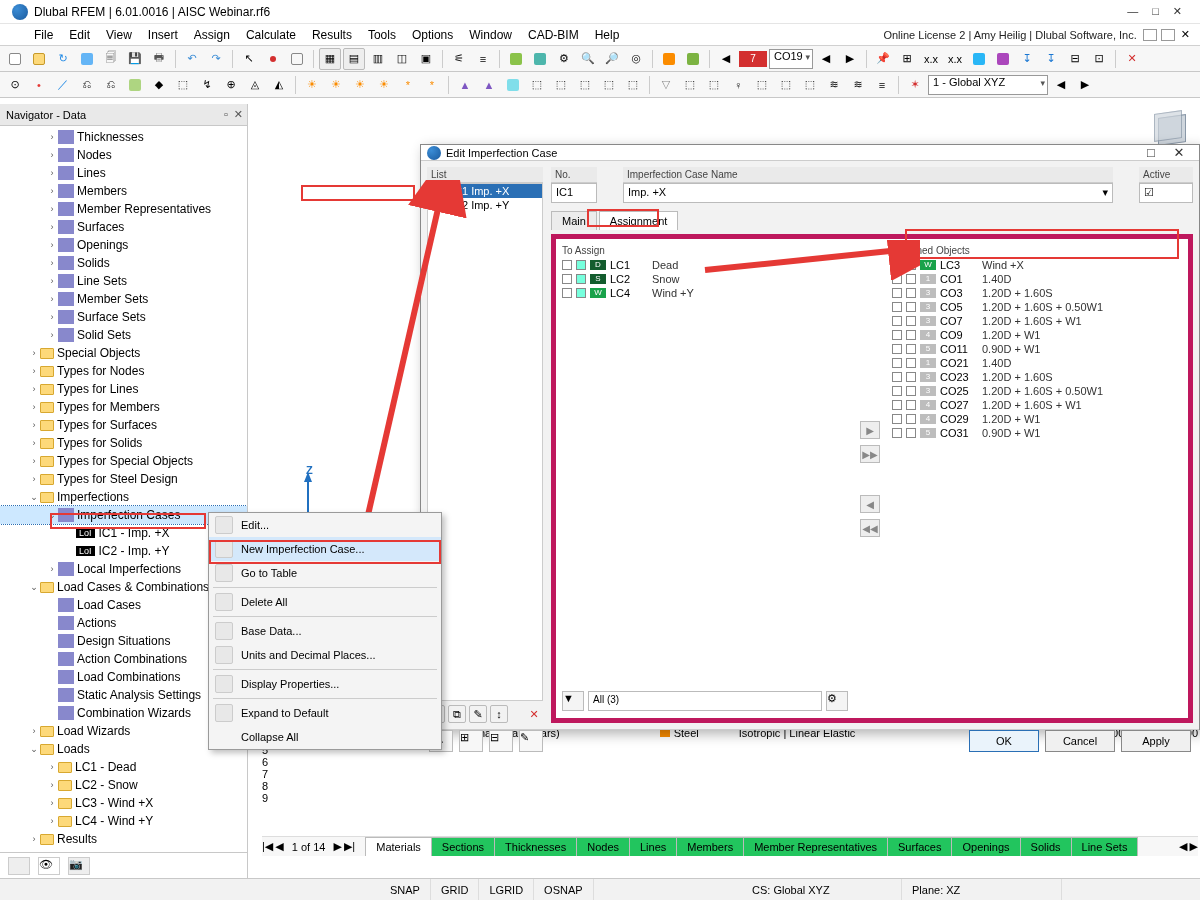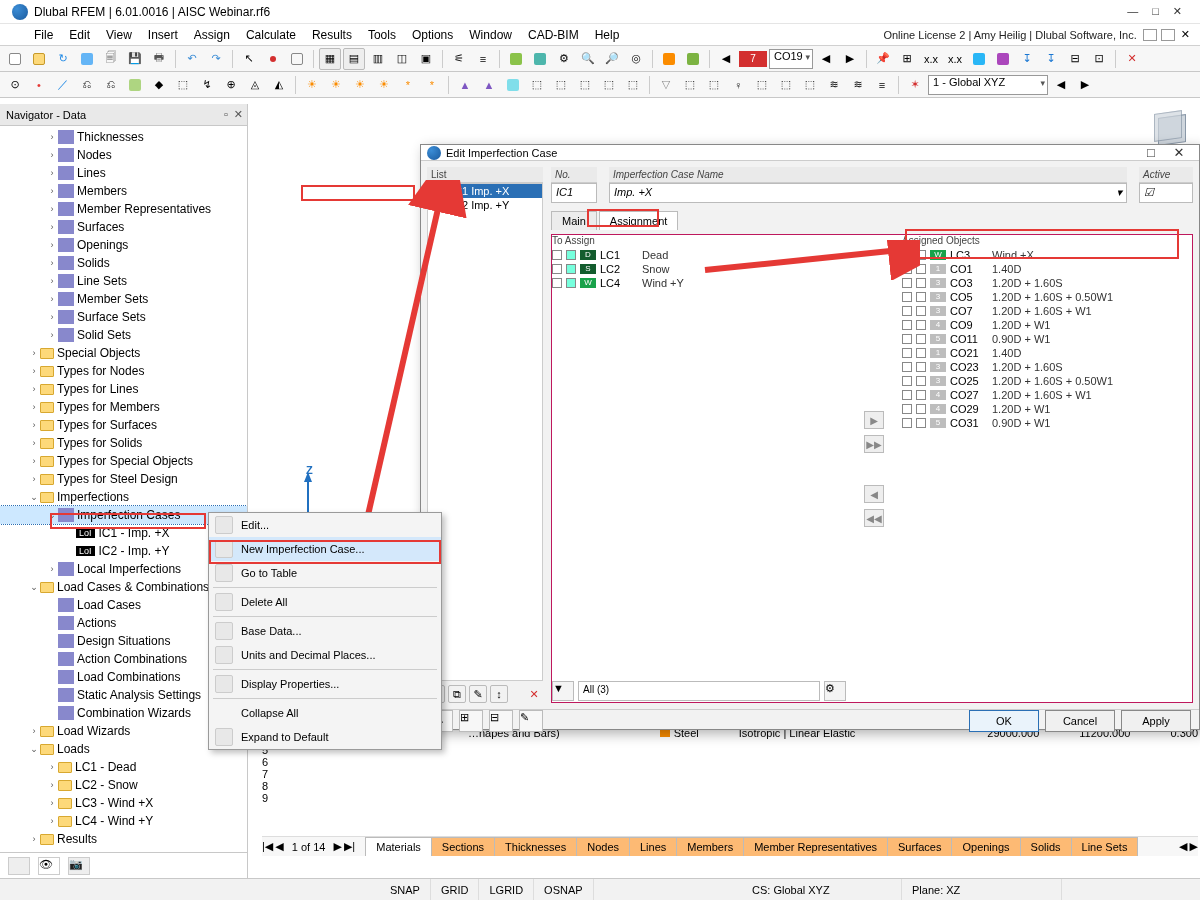--- a/index.html
+++ b/index.html
@@ -75,47 +75,47 @@
 .dlg-title .sp { flex: 1; }
 .dlg-title .wb { width: 28px; text-align: center; font-size: 13px; color: #333; }
 .dlg-body { flex: 1; padding: 6px; display: flex; gap: 8px; }
 .dlg-list { width: 116px; display: flex; flex-direction: column; }
 .grphead { font-size: 10px; color: #444; padding: 2px 4px; border-bottom: 1px solid #ccc; background: #eaeaea; }
 .dlg-list .items { flex: 1; background: #fff; border: 1px solid #ccc; font-size: 10px; }
 .dlg-list .it { display: flex; align-items: center; height: 14px; padding: 0 2px; gap: 3px; }
 .dlg-list .it .sw { width: 18px; height: 10px; background: #000; color: #fff; font-size: 8px; text-align: center; line-height: 10px; }
 .dlg-list .it.sel { background: #2a6fb5; color: #fff; }
 .dlg-main { flex: 1; display: flex; flex-direction: column; gap: 4px; }
-.dlg-row1 { display: flex; gap: 12px; font-style: italic; }
+.dlg-row1 { display: flex; gap: 26px; }
 .fgrp { display: flex; flex-direction: column; }
 .fld { background: #fff; border: 1px solid #bbb; height: 20px; padding: 2px 4px; font-size: 11px; }
 .dlg-tabs { display: flex; gap: 2px; margin-top: 4px; }
 .dlg-tab { padding: 3px 10px; background: #ececec; border: 1px solid #bbb; border-bottom: none; font-size: 11px; }
 .dlg-tab.active { background: #fff; }
-.dlg-panel { flex: 1; background: #fff; border: 1px solid #be185d; display: flex; gap: 16px; }
+.dlg-panel { flex: 1; background: #fff; border: 5px solid #be185d; padding: 6px; display: flex; gap: 10px; }
 .assign-left { flex: 1; }
 .assign-mid { width: 24px; display: flex; flex-direction: column; gap: 6px; justify-content: center; align-items: center; }
 .assign-mid .ab { width: 20px; height: 18px; border: 1px solid #bbb; background: #eee; font-size: 10px; text-align: center; line-height: 17px; color: #888; }
 .assign-right { width: 290px; }
 .subh { font-size: 10px; color: #444; margin-bottom: 2px; }
 .objlist { font-size: 10px; }
 .objrow { display: flex; align-items: center; height: 14px; gap: 4px; }
 .objrow .cb { width: 10px; height: 10px; border: 1px solid #888; }
 .objrow .tag { width: 16px; height: 10px; font-size: 8px; text-align: center; line-height: 10px; color: #fff; }
 .objrow .nm { width: 38px; }
 .objrow .desc { flex: 1; color: #333; }
 .filterbar { height: 22px; display: flex; align-items: center; gap: 4px; margin-top: 4px; }
 .filterbar .fb { width: 22px; height: 20px; border: 1px solid #bbb; background: #f4f4f4; }
 .filterbar .sel { flex: 1; height: 20px; border: 1px solid #bbb; background: #fff; font-size: 10px; padding: 2px 4px; }
 .dlg-foot { height: 34px; border-top: 1px solid #ccc; display: flex; align-items: center; padding: 0 8px; gap: 6px; }
 .dlg-foot .fbtn { width: 24px; height: 22px; border: 1px solid #bbb; background: #f7f7f7; }
 .dlg-foot .sp { flex: 1; }
 .dlg-foot .btn { width: 70px; height: 22px; border: 1px solid #888; background: #f0f0f0; font-size: 11px; }
 .dlg-foot .btn.primary { background: #eaf3fb; border-color: #2a6fb5; }
-.btab { padding: 3px 10px; border: 1px solid #bbb; border-bottom: none; background: #fdba74; font-size: 11px; margin-right: -1px; }
+.btab { padding: 3px 10px; border: 1px solid #bbb; border-bottom: none; background: #22c55e; font-size: 11px; margin-right: -1px; }
 .btab.active { background: #fff; }
 
 
 .status { position: absolute; bottom: 0; left: 0; right: 0; height: 22px; background: #f2f2f2; border-top: 1px solid #c8c8c8; display: flex; align-items: center; font-size: 11px; }
 .status .cell { padding: 0 10px; border-right: 1px solid #ddd; height: 100%; display: flex; align-items: center; }
 
 
 .rpanel { position: absolute; right: 0; top: 0; width: 38px; background: #f7f7f7; border-left: 1px solid #ddd; }
 
 
@@ -652,25 +652,25 @@
       <span class="ci"></span>
       <span>Units and Decimal Places...</span>
     </div>
     <div class="sep"></div>
     <div class="row">
       <span class="ci"></span>
       <span>Display Properties...</span>
     </div>
     <div class="sep"></div>
     <div class="row">
-      <span>Collapse All</span>
-    </div>
-    <div class="row">
       <span class="ci"></span>
       <span>Expand to Default</span>
+    </div>
+    <div class="row">
+      <span>Collapse All</span>
     </div>
   </div>
 
 <div class="hl-red" style="left:209px;top:540px;width:232px;height:24px;z-index:35;"></div>
 
 <div class="dialog">
   <div class="dlg-title">
     <span class="icon"></span>
     <span>Edit Imperfection Case</span>
     <span class="sp"></span>

